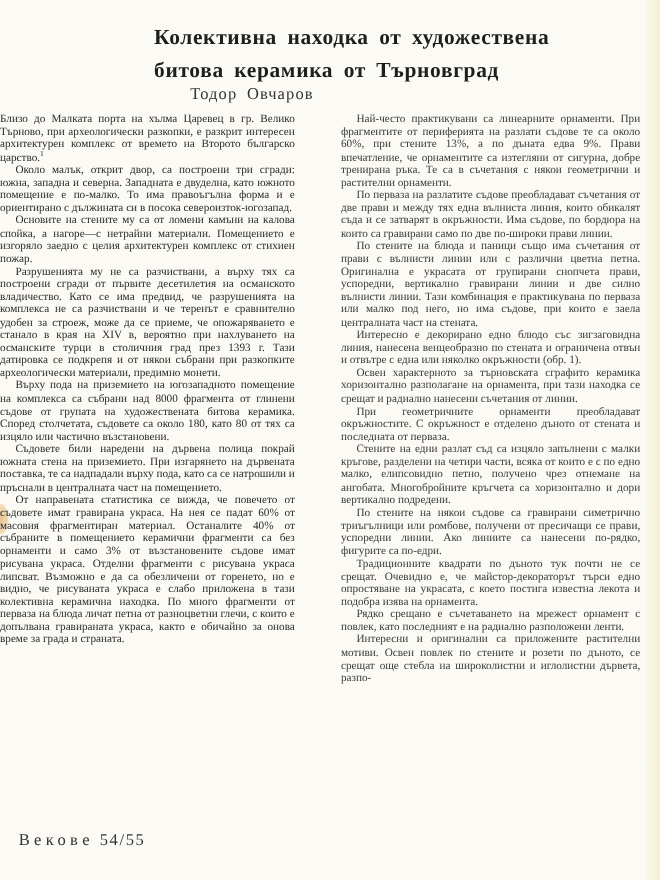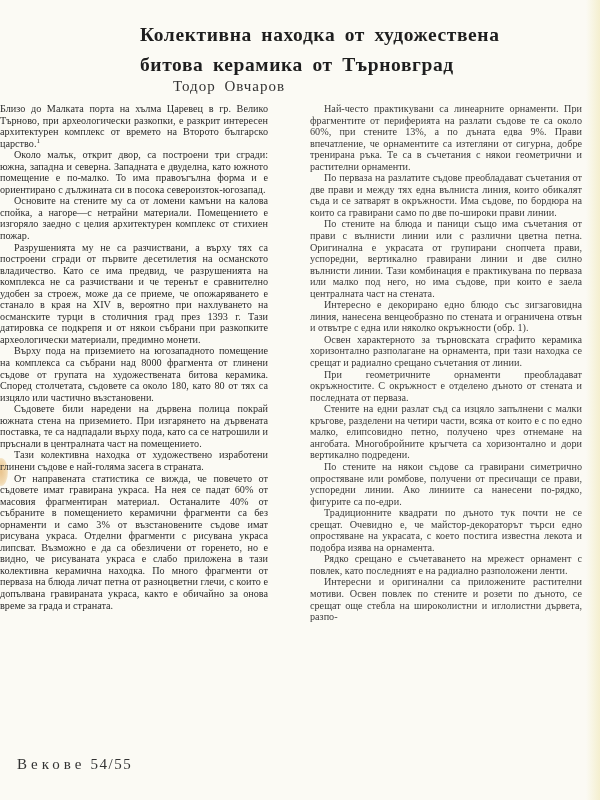--- a/index.html
+++ b/index.html
@@ -54,33 +54,32 @@
 <h1 class="title" style="margin:0;">Колективна находка от художествена битова керамика от Търновград</h1>
 <div class="author">Тодор Овчаров</div>
 
 <div class="col left">
   <p class="first"><span>Близо до Малката порта на хълма Царевец в гр. Велико Търново, при археологически разкопки, е разкрит интересен архитектурен комплекс от времето на Второто българско царство.</span><sup>1</sup></p>
   <p>Около малък, открит двор, са построени три сгради: южна, западна и северна. Западната е двуделна, като южното помещение е по-малко. То има правоъгълна форма и е ориентирано с дължината си в посока североизток-югозапад.</p>
   <p>Основите на стените му са от ломени камъни на калова спойка, а нагоре—с нетрайни материали. Помещението е изгоряло заедно с целия архитектурен комплекс от стихиен пожар.</p>
   <p>Разрушенията му не са разчиствани, а върху тях са построени сгради от първите десетилетия на османското владичество. Като се има предвид, че разрушенията на комплекса не са разчиствани и че теренът е сравнително удобен за строеж, може да се приеме, че опожаряването е станало в края на XIV в, вероятно при нахлуването на османските турци в столичния град през 1393 г. Тази датировка се подкрепя и от някои събрани при разкопките археологически материали, предимно монети.</p>
   <p>Върху пода на приземието на югозападното помещение на комплекса са събрани над 8000 фрагмента от глинени съдове от групата на художествената битова керамика. Според столчетата, съдовете са около 180, като 80 от тях са изцяло или частично възстановени.</p>
   <p>Съдовете били наредени на дървена полица покрай южната стена на приземието. При изгарянето на дървената поставка, те са надпадали върху пода, като са се натрошили и пръснали в централната част на помещението.</p>
-  <p>Тази колективна находка от художествено изработени глинени съдове е най-голяма засега в страната.</p>
   <p>От направената статистика се вижда, че повечето от съдовете имат гравирана украса. На нея се падат 60% от масовия фрагментиран материал. Останалите 40% от събраните в помещението керамични фрагменти са без орнаменти и само 3% от възстановените съдове имат рисувана украса. Отделни фрагменти с рисувана украса липсват. Възможно е да са обезличени от горенето, но е видно, че рисуваната украса е слабо приложена в тази колективна керамична находка. По много фрагменти от перваза на блюда личат петна от разноцветни глечи, с които е допълвана гравираната украса, както е обичайно за онова време за града и страната.</p>
 </div>
 
 <div class="col right">
   <p>Най-често практикувани са линеарните орнаменти. При фрагментите от периферията на разлати съдове те са около 60%, при стените 13%, а по дъната едва 9%. Прави впечатление, че орнаментите са изтегляни от сигурна, добре тренирана ръка. Те са в съчетания с някои геометрични и растителни орнаменти.</p>
   <p>По перваза на разлатите съдове преобладават съчетания от две прави и между тях една вълниста линия, които обикалят съда и се затварят в окръжности. Има съдове, по бордюра на които са гравирани само по две по-широки прави линии.</p>
   <p>По стените на блюда и паници също има съчетания от прави с вълнисти линии или с различни цветна петна. Оригинална е украсата от групирани снопчета прави, успоредни, вертикално гравирани линии и две силно вълнисти линии. Тази комбинация е практикувана по перваза или малко под него, но има съдове, при които е заела централната част на стената.</p>
   <p>Интересно е декорирано едно блюдо със зигзаговидна линия, нанесена венцеобразно по стената и ограничена отвън и отвътре с една или няколко окръжности (обр. 1).</p>
-  <p>Освен характерното за търновската сграфито керамика хоризонтално разполагане на орнамента, при тази находка се срещат и радиално срещано съчетания от линии.</p>
+  <p>Освен характерното за търновската сграфито керамика хоризонтално разполагане на орнамента, при тази находка се срещат и радиално нанесени съчетания от линии.</p>
   <p>При геометричните орнаменти преобладават окръжностите. С окръжност е отделено дъното от стената и последната от перваза.</p>
   <p>Стените на едни разлат съд са изцяло запълнени с малки кръгове, разделени на четири части, всяка от които е с по едно малко, елипсовидно петно, получено чрез отнемане на ангобата. Многобройните кръгчета са хоризонтално и дори вертикално подредени.</p>
-  <p>По стените на някои съдове са гравирани симетрично опростяване или ромбове, получени от пресичащи се прави, успоредни линии. Ако линиите са нанесени по-рядко, фигурите са по-едри.</p>
+  <p>По стените на някои съдове са гравирани симетрично триъгълници или ромбове, получени от пресичащи се прави, успоредни линии. Ако линиите са нанесени по-рядко, фигурите са по-едри.</p>
   <p>Традиционните квадрати по дъното тук почти не се срещат. Очевидно е, че майстор-декораторът търси едно опростяване на украсата, с което постига известна лекота и подобра изява на орнамента.</p>
   <p>Рядко срещано е съчетаването на мрежест орнамент с повлек, като последният е на радиално разположени ленти.</p>
   <p>Интересни и оригинални са приложените растителни мотиви. Освен повлек по стените и розети по дъното, се срещат още стебла на широколистни и иглолистни дървета, разпо-</p>
 </div>
 
 <div class="footer">
   <span class="mag">Векове</span>
   <span>54/55</span>
 </div>
 

